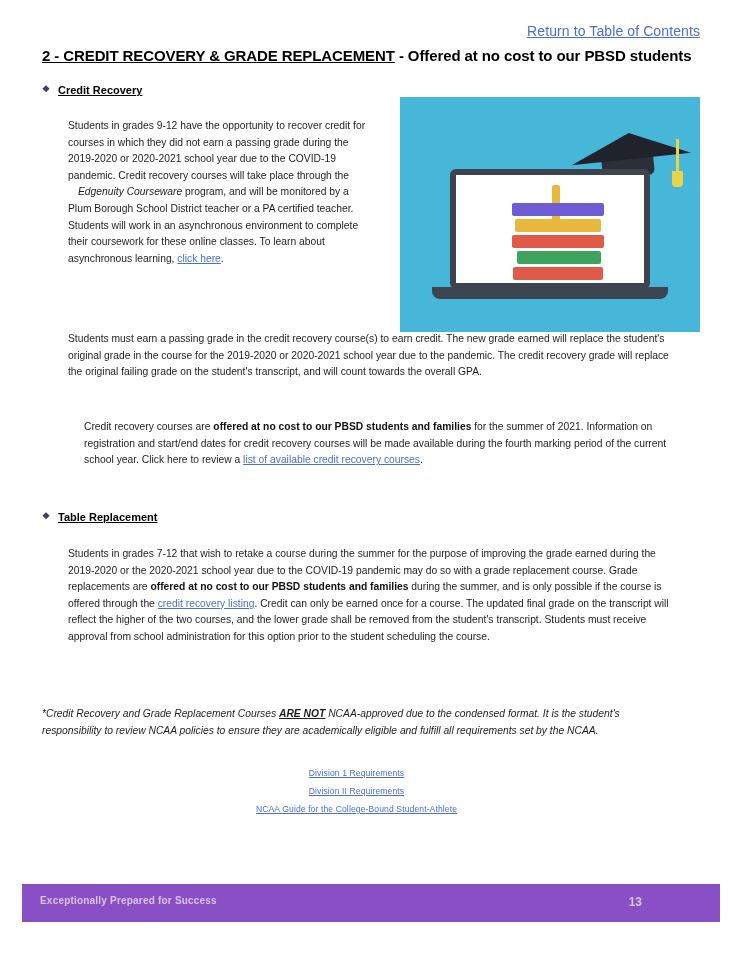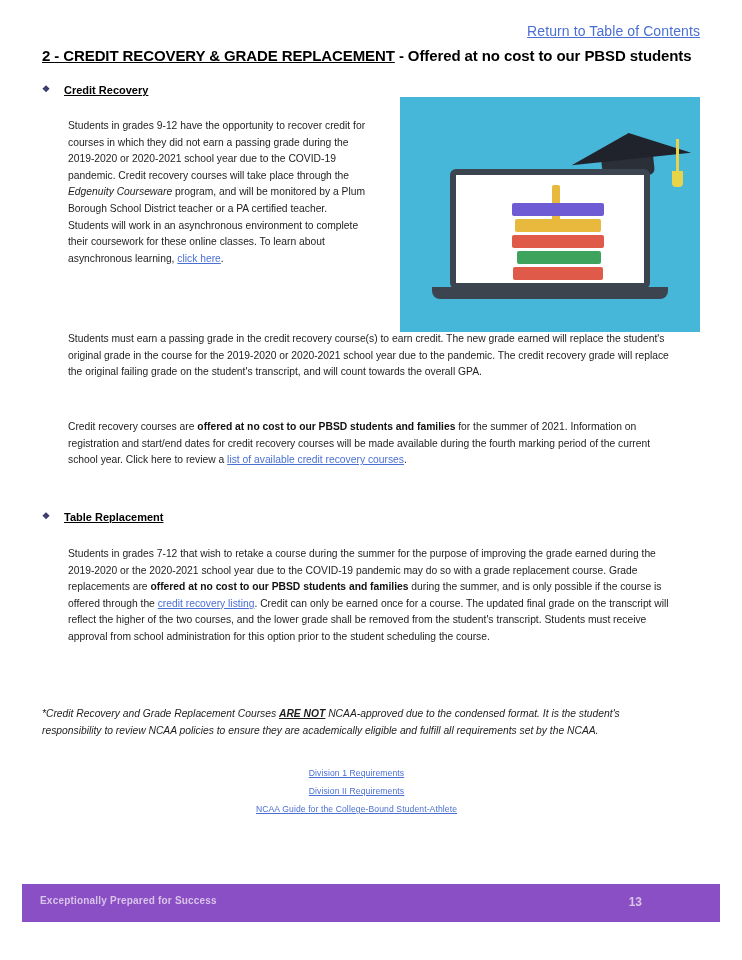--- a/index.html
+++ b/index.html
@@ -56,21 +56,20 @@
   }
   .bullet-head .dot {
     display: inline-block;
     width: 16px;
     color: #3b3b6b;
     font-size: 9px;
     vertical-align: 2px;
   }
   .bullet-head .htext {
     text-decoration: underline;
-    margin-left: 6px;
   }
   #bullet-credit-recovery { top: 84px; }
   #bullet-grade-replacement { top: 511px; }
 
   .img-box {
     position: absolute;
     top: 97px;
     left: 400px;
     width: 300px;
     height: 235px;
@@ -170,30 +169,30 @@
     font-size: 10.3px;
     line-height: 16.6px;
     color: #1d1d1d;
     margin: 0;
     text-align: left;
   }
   .para-wrap { left: 68px; width: 300px; }
   .para-full { left: 68px; width: 612px; }
   #para-1 { top: 118px; }
   #para-2 { top: 331px; }
-  #para-3 { top: 419px; }
+  #para-3 { top: 419px; margin-left: 16px; }
   #para-4 { top: 546px; }
   #para-note { top: 706px; left: 42px; width: 640px; font-style: italic; font-size: 10.3px; }
 
   a.inline {
     color: #4a6fd4;
     text-decoration: underline;
   }
   b.strong { font-weight: bold; color: #111; }
-  i.ital { font-style: italic; }
+  i.ital { font-style: italic; margin-left: 10px; }
   .note-bold-ital {
     font-weight: bold;
     font-style: italic;
     text-decoration: underline;
   }
 
   .center-links {
     position: absolute;
     top: 768px;
     left: 0;

